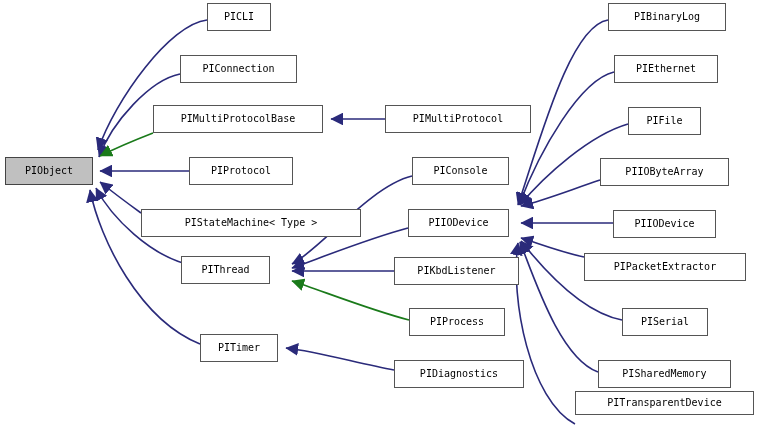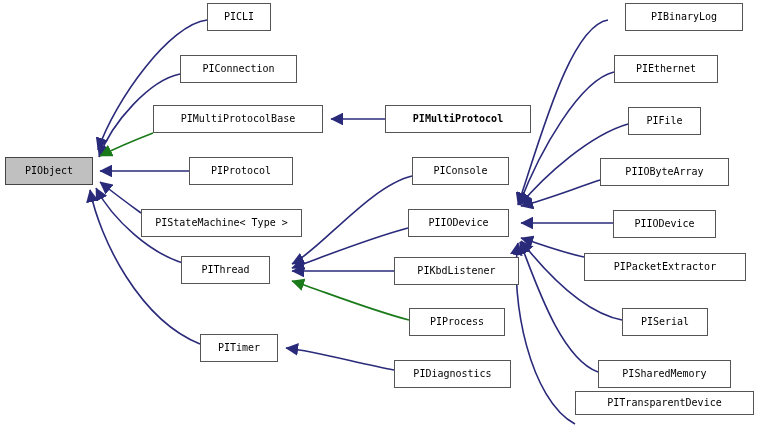--- a/index.html
+++ b/index.html
@@ -92,48 +92,48 @@
       </div>
       <div class="node" style="left: 180px; top: 55px; width: 117px; height: 28px;">
         <span class="node-label">PIConnection</span>
       </div>
       <div class="node" style="left: 153px; top: 105px; width: 170px; height: 28px;">
         <span class="node-label">PIMultiProtocolBase</span>
       </div>
       <div class="node" style="left: 189px; top: 157px; width: 104px; height: 28px;">
         <span class="node-label">PIProtocol</span>
       </div>
-      <div class="node" style="left: 141px; top: 209px; width: 161px; height: 28px;">
+      <div class="node" style="left: 141px; top: 209px; width: 220px; height: 28px;">
         <span class="node-label">PIStateMachine&lt; Type &gt;</span>
       </div>
       <div class="node" style="left: 181px; top: 256px; width: 89px; height: 28px;">
         <span class="node-label">PIThread</span>
       </div>
       <div class="node" style="left: 200px; top: 334px; width: 78px; height: 28px; text-align: center;">
         <span class="node-label">PITimer</span>
       </div>
-      <div class="node" style="left: 385px; top: 105px; width: 146px; height: 28px; font-weight: bold;">
+      <div class="node" style="left: 385px; top: 105px; width: 146px; height: 28px;">
         <span class="node-label">PIMultiProtocol</span>
       </div>
       <div class="node" style="left: 412px; top: 157px; width: 97px; height: 28px;">
         <span class="node-label">PIConsole</span>
       </div>
       <div class="node" style="left: 408px; top: 209px; width: 101px; height: 28px;">
         <span class="node-label">PIIODevice</span>
       </div>
       <div class="node" style="left: 394px; top: 257px; width: 125px; height: 28px;">
         <span class="node-label">PIKbdListener</span>
       </div>
       <div class="node" style="left: 409px; top: 308px; width: 96px; height: 28px;">
         <span class="node-label">PIProcess</span>
       </div>
-      <div class="node" style="left: 394px; top: 360px; width: 117px; height: 28px;">
+      <div class="node" style="left: 394px; top: 360px; width: 130px; height: 28px;">
         <span class="node-label">PIDiagnostics</span>
       </div>
-      <div class="node" style="left: 608px; top: 3px; width: 118px; height: 28px; margin-left: 17px;">
+      <div class="node" style="left: 608px; top: 3px; width: 118px; height: 28px;">
         <span class="node-label">PIBinaryLog</span>
       </div>
       <div class="node" style="left: 614px; top: 55px; width: 104px; height: 28px;">
         <span class="node-label">PIEthernet</span>
       </div>
       <div class="node" style="left: 628px; top: 107px; width: 73px; height: 28px;">
         <span class="node-label">PIFile</span>
       </div>
       <div class="node" style="left: 600px; top: 158px; width: 129px; height: 28px;">
         <span class="node-label">PIIOByteArray</span>

